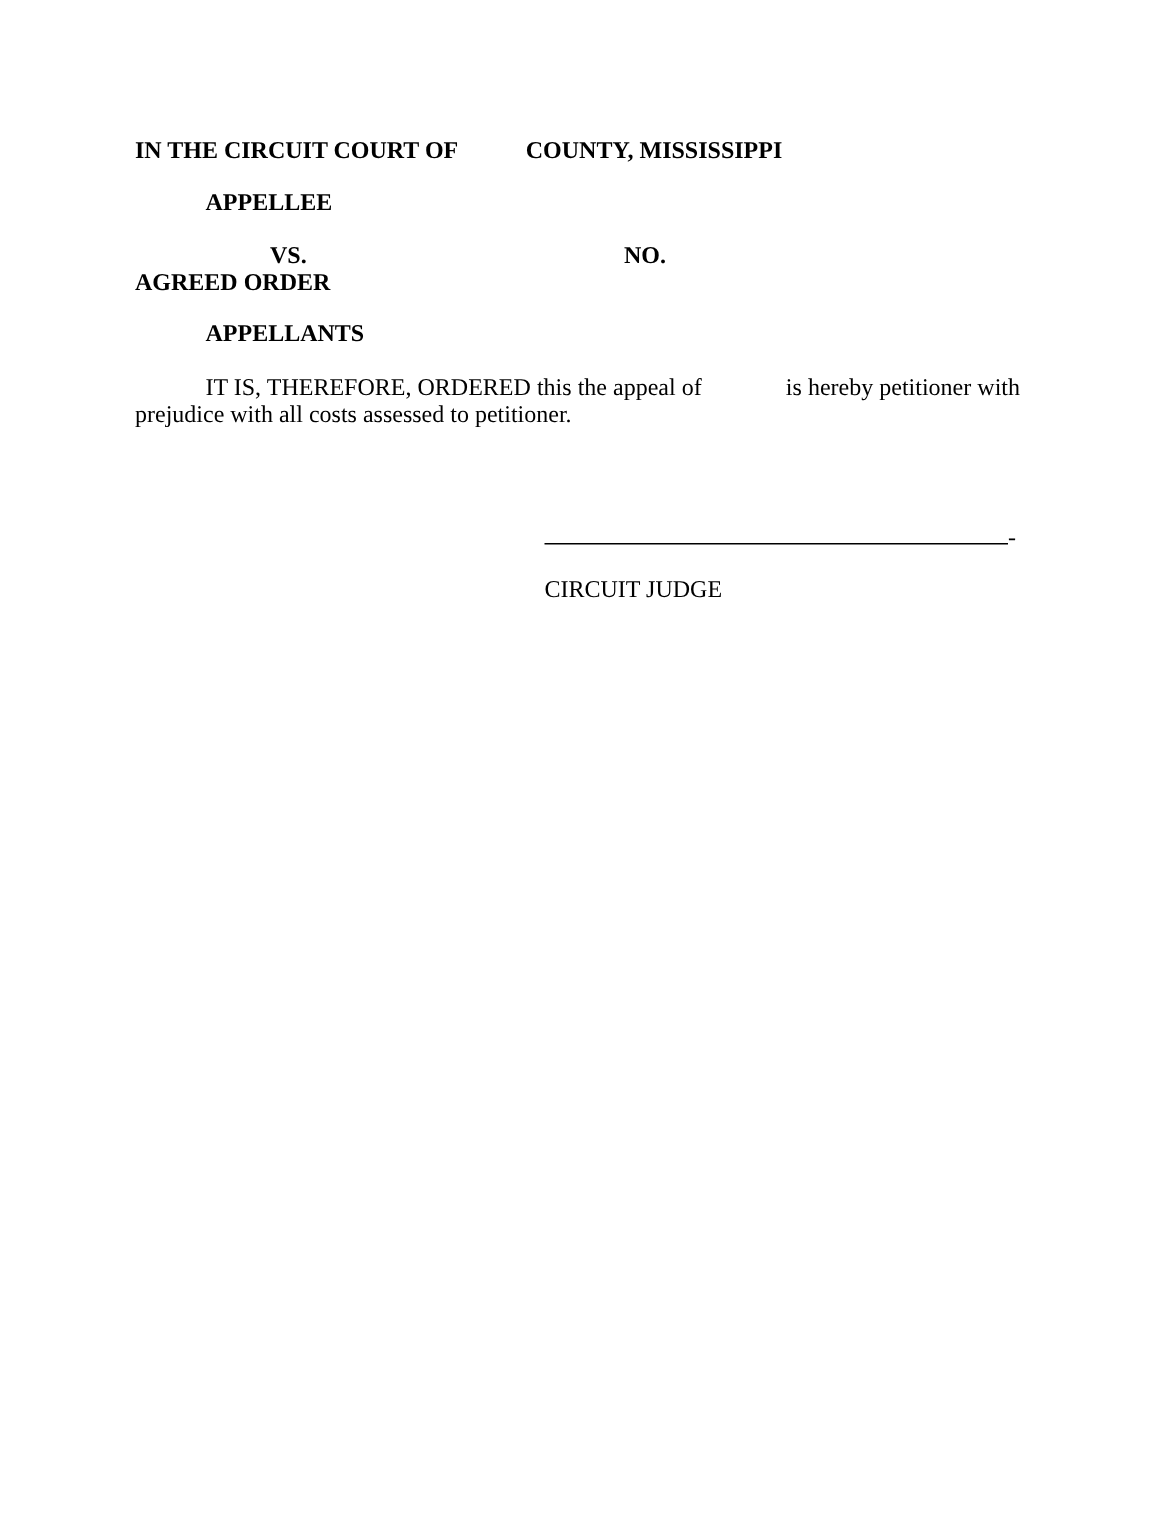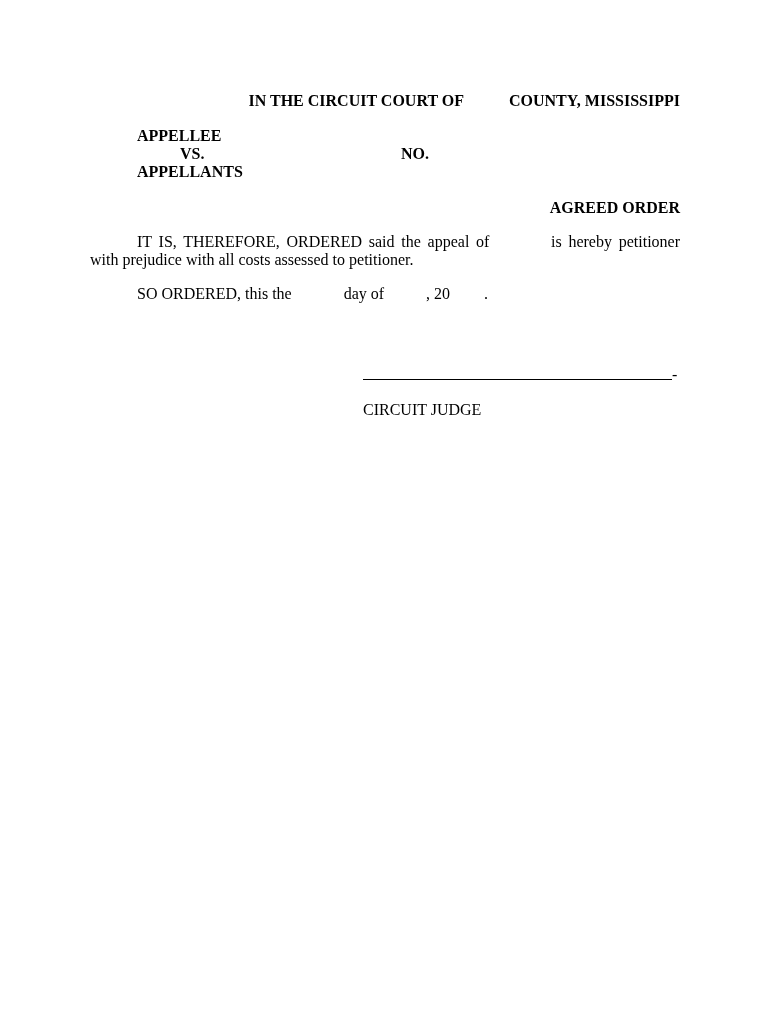--- a/index.html
+++ b/index.html
@@ -20,28 +20,28 @@
     box-sizing: border-box;
     width: 770px;
     height: 1024px;
     padding: 92px 90px 0 90px;
     background: #ffffff;
   }
   .line {
     line-height: 18px;
   }
   .bold { font-weight: bold; }
-  .center { text-align: right; }
+  .center { text-align: left; }
 
   .court-header { margin-bottom: 17px; }
   .appeal-from { margin-bottom: 34px; }
 
-  .appellee-line { padding-left: 47px; }
+  .appellee-line { margin-bottom: 17px; padding-left: 47px; }
   .vs-line { position: relative; padding-left: 90px; }
-  .case-no { position: absolute; left: 311px; top: 0; }
+  .case-no { position: absolute; left: 326px; top: 0; }
   .appellants-line { margin-bottom: 18px; padding-left: 47px; }
 
   .order-title { margin-bottom: 16px; }
 
   .para {
     text-align: justify;
     text-indent: 47px;
     line-height: 18px;
     margin: 0 0 16px 0;
   }
@@ -94,37 +94,31 @@
   </div>
 
 
   <div class="line bold appellee-line">APPELLEE</div>
 
   <div class="line bold vs-line">
     <span>VS.</span>
     <span class="case-no">NO.</span>
   </div>
 
+  <div class="line center bold order-title">AGREED ORDER</div>
+
   <div class="line bold appellants-line">APPELLANTS</div>
-
-  <div class="line center bold order-title">AGREED ORDER</div>
 
 
   <p class="para">
-    <span>IT IS, THEREFORE, ORDERED said the appeal of</span>
+    <span>IT IS, THEREFORE, ORDERED this the appeal of</span>
     <span class="blank blank-appellant"></span>
     <span>is hereby petitioner with prejudice with all costs assessed to petitioner.</span>
   </p>
 
-  <p class="para-last">
-    <span>SO ORDERED, this the</span>
-    <span class="blank blank-day"></span>
-    <span>day of</span>
-    <span class="blank blank-month"></span><span>, 20</span><span class="blank blank-year"></span><span>.</span>
-  </p>
 
   <div class="signature-block">
     <div class="sig-line-row">
       <span class="sig-line"></span><span>-</span>
     </div>
     <div class="judge-line">CIRCUIT JUDGE</div>
   </div>
 
 </div>
 

